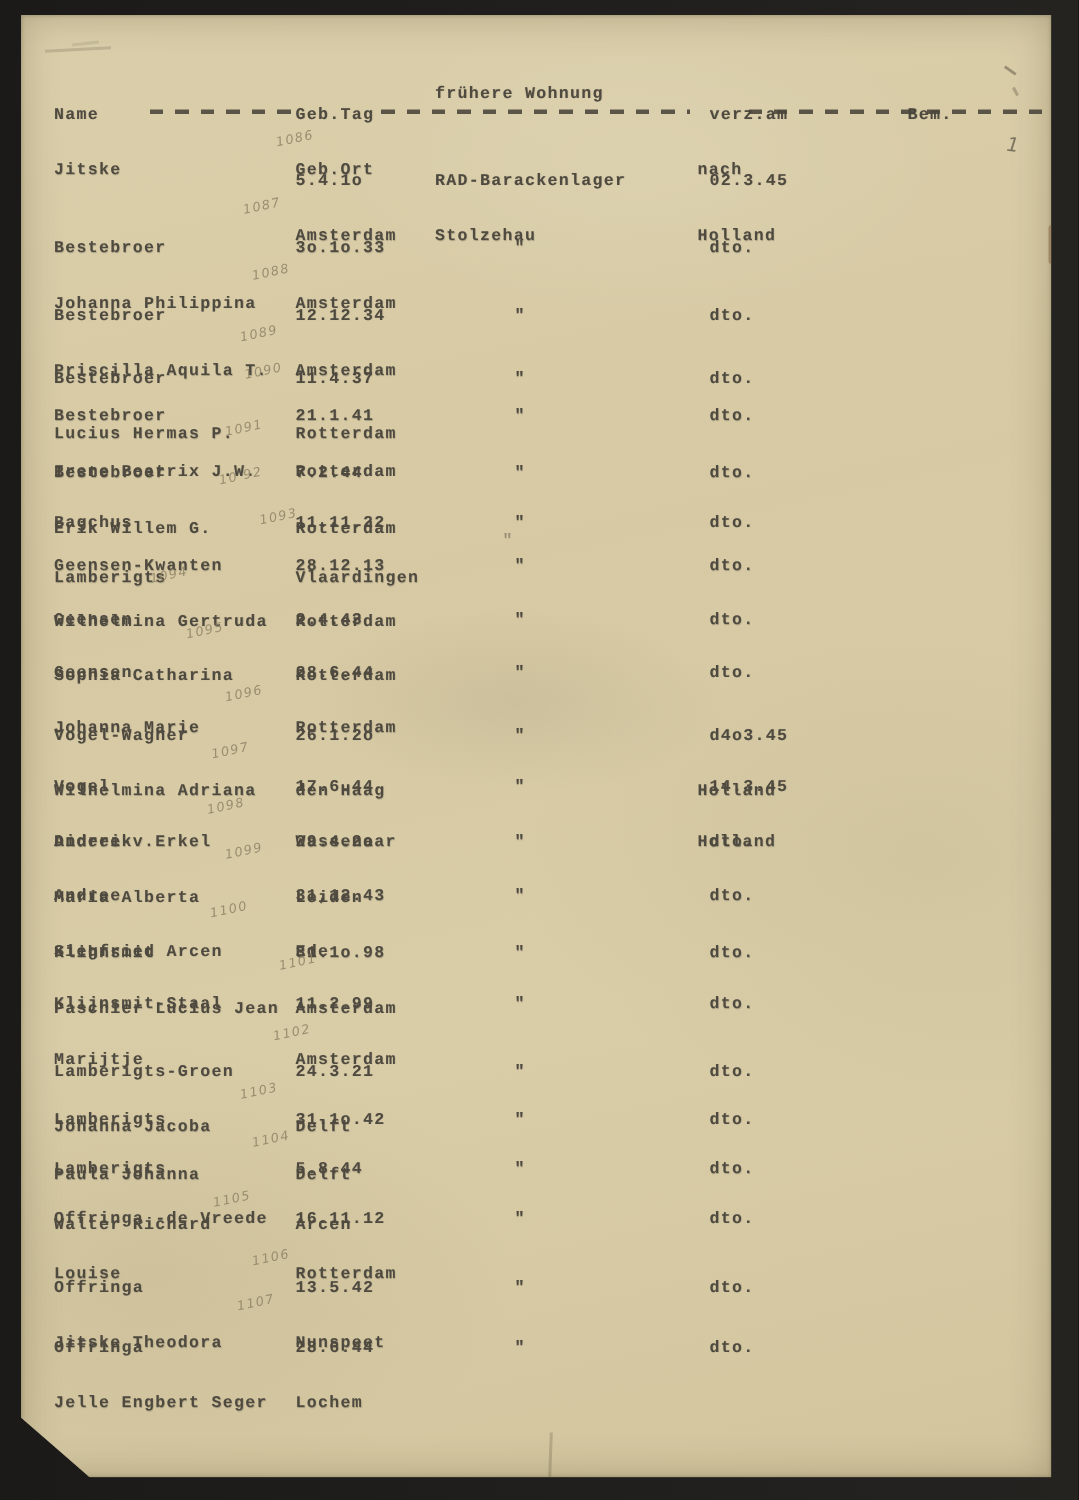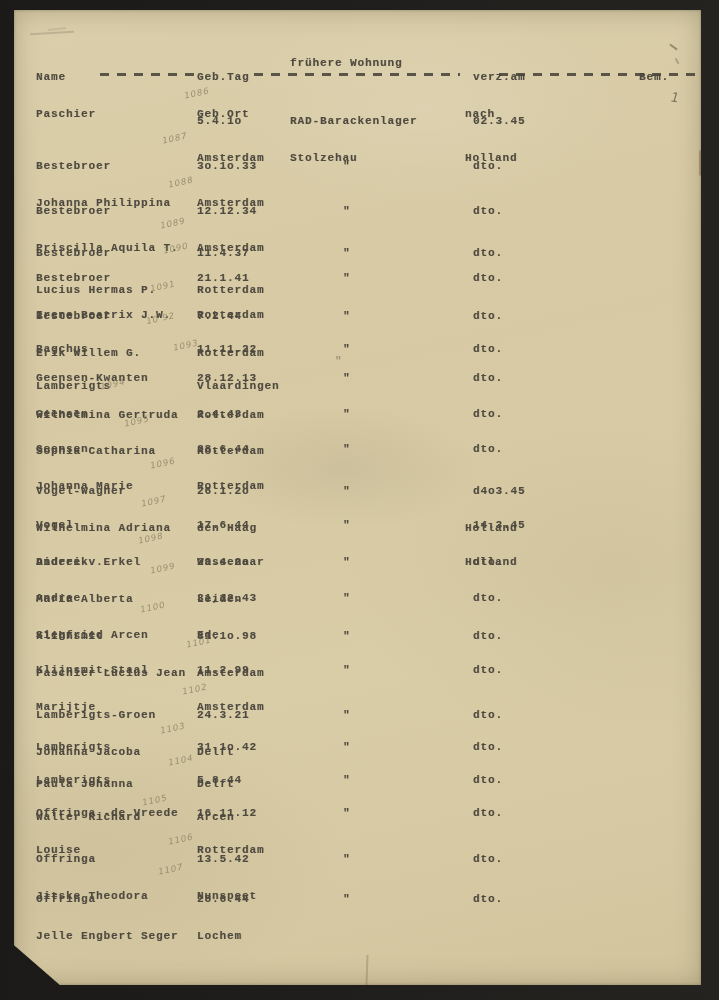--- a/index.html
+++ b/index.html
@@ -50,34 +50,34 @@
 <body>
 
 <div class="scan">
   <div class="paper">
 
     <div class="pline pl1"></div>
     <div class="pline pl2"></div>
 
     <div class="cell" style="left:22px;top:36px">
       <div>Name</div>
-      <div>Paschier</div>
+      <div>Jitske</div>
     </div>
     <div class="cell" style="left:183px;top:36px">
       <div>Geb.Tag</div>
       <div>Geb.Ort</div>
     </div>
     <div class="cell" style="left:276px;top:22px">
       <div>frühere Wohnung</div>
     </div>
     <div class="cell hdr-verz" style="left:459px;top:36px">
       <div class="l1">verz.am</div>
       <div class="l2">nach</div>
     </div>
-    <div class="cell" style="left:625px;top:36px">
+    <div class="cell" style="left:591px;top:36px">
       <div>Bem.</div>
     </div>
 
     <div class="dash dash1"></div>
     <div class="dash dash2"></div>
     <div class="dash dash3"></div>
 
     <div id="rows">
   <div class="row" style="top: 80px;">
     <div class="pencil" style="left: 170px; top: -2px;">1086</div>

